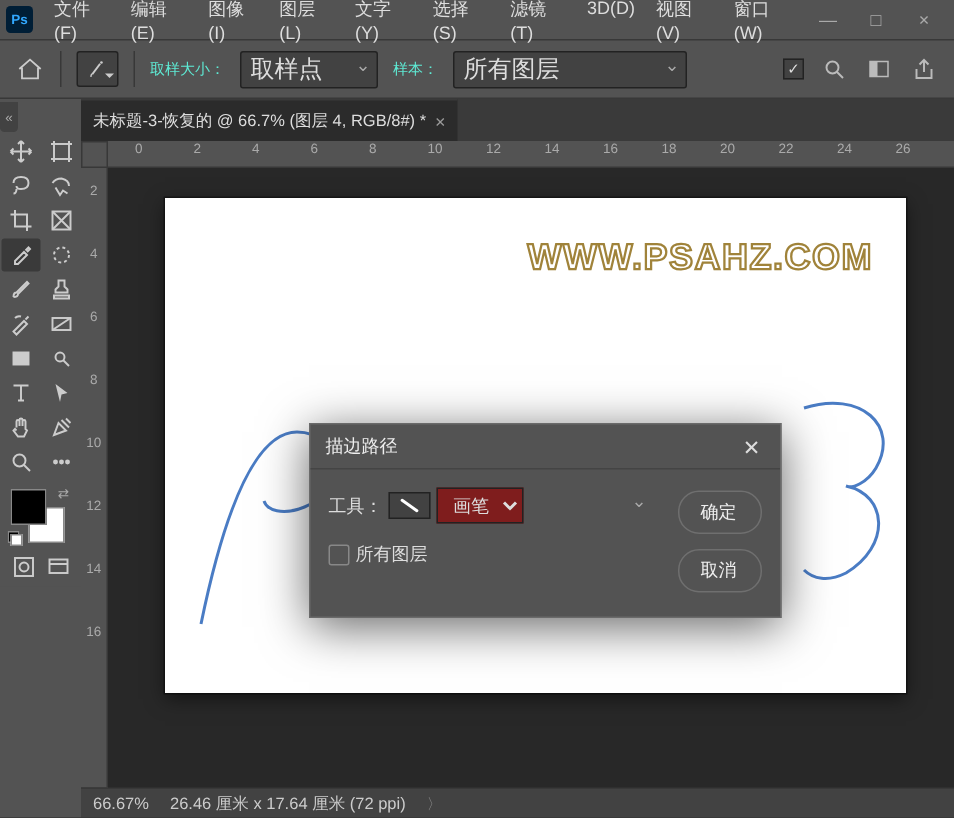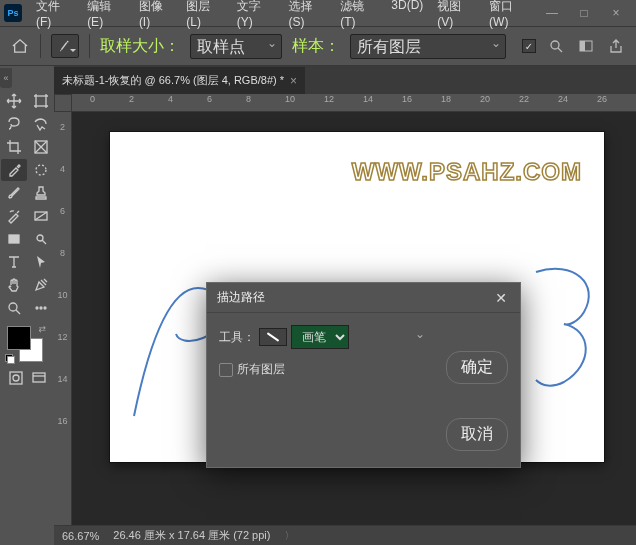--- a/index.html
+++ b/index.html
@@ -10,21 +10,21 @@
   .ps-logo { width: 18px; height: 18px; background: #001e36; border-radius: 3px; display: flex; align-items: center; justify-content: center; font-size: 9px; font-weight: bold; color: #31a8ff; margin-right: 8px; }
   .menu { display: flex; gap: 2px; flex: 1; }
   .menu-item { padding: 4px 6px; cursor: default; color: #ddd; font-size: 12px; }
   .win-controls { display: flex; gap: 0; }
   .win-btn { width: 32px; height: 20px; display: flex; align-items: center; justify-content: center; color: #aaa; font-size: 12px; }
   
   
   .optionsbar { height: 40px; background: #535353; border-top: 1px solid #383838; border-bottom: 1px solid #383838; display: flex; align-items: center; padding: 0 10px; gap: 10px; }
   .tool-preview { width: 28px; height: 24px; border: 1px solid #222; background: #424242; border-radius: 2px; display: flex; align-items: center; justify-content: center; position: relative; }
   .tool-preview::after { content: ""; position: absolute; right: 2px; bottom: 2px; border: 3px solid transparent; border-top-color: #ccc; }
-  .opt-label { color: #bef264; font-size: 16px; }
+  .opt-label { color: #5eead4; font-size: 10px; }
   .opt-select { background: #424242; border: 1px solid #222; color: #ddd; padding: 3px 20px 3px 6px; font-size: 16px; border-radius: 2px; appearance: none; position: relative; }
   .sel-wrap { position: relative; display: inline-block; }
   .sel-wrap::after { content: "⌄"; position: absolute; right: 5px; top: 2px; color: #aaa; pointer-events: none; font-size: 12px; }
   .opt-right { margin-left: auto; display: flex; align-items: center; gap: 10px; }
   .checkbox-sm { width: 14px; height: 14px; border: 1px solid #222; background: #424242; display: inline-flex; align-items: center; justify-content: center; color: #ddd; font-size: 10px; }
   .icon-btn { width: 20px; height: 20px; display: flex; align-items: center; justify-content: center; color: #aaa; }
 
   
   .main { display: flex; height: 479px; }
   .expand-tab { width: 12px; height: 20px; background: #424242; color: #aaa; font-size: 9px; display: flex; align-items: center; justify-content: center; align-self: flex-start; margin-top: 2px; border-radius: 0 0 3px 3px; }
@@ -69,24 +69,24 @@
   
   .dialog { position: absolute; left: 206px; top: 282px; width: 315px; background: #535353; border: 1px solid #6a6a6a; box-shadow: 0 6px 30px rgba(0,0,0,.6); }
   .dlg-title { height: 30px; display: flex; align-items: center; justify-content: space-between; padding: 0 10px; color: #eee; border-bottom: 1px solid #444; gap: 48px;}
   .dlg-close { width: 18px; height: 18px; display:flex; align-items:center; justify-content:center; color:#ddd; font-size:14px;}
   .dlg-body { padding: 12px 12px 16px; display: flex; gap: 16px; }
   .dlg-left { flex: 1; }
   .dlg-row { display: flex; align-items: center; gap: 4px; margin-bottom: 12px; }
   .dlg-label { color: #ddd; font-size: 12px; }
   .brush-prev { width: 28px; height: 18px; background: #424242; border: 1px solid #222; display:flex; align-items:center; justify-content:center; }
   .brush-prev::before { content:""; width: 14px; height: 2px; background:#fff; transform: rotate(35deg); border-radius:1px;}
-  .dlg-select { flex:1; background:#14532d; border:1px solid #222; color:#ddd; padding:3px 6px; font-size:12px; }
+  .dlg-select { flex:1; background:#7f1d1d; border:1px solid #222; color:#ddd; padding:3px 6px; font-size:12px; }
   .dlg-check { width:14px; height:14px; border:1px solid #888; border-radius:2px; }
   .dlg-right { display:flex; flex-direction:column; gap:10px; align-items:center; padding-top:2px;}
-  .dlg-btn { border:1px solid #6f6f6f; background:transparent; color:#eee; padding: 5px 14px; border-radius: 14px; font-size:16px; min-width:56px; text-align:left;margin-top:24px;}
+  .dlg-btn { border:1px solid #6f6f6f; background:transparent; color:#eee; padding: 5px 14px; border-radius: 14px; font-size:12px; min-width:56px; text-align:left;}
   .dlg-btn.primary { border-width:1.5px; }
 </style>
 </head>
 <body>
 
 <div class="titlebar">
   <div class="ps-logo">Ps</div>
   <div class="menu">
     <div class="menu-item">文件(F)</div>
     <div class="menu-item">编辑(E)</div>
@@ -285,21 +285,21 @@
               <path d="M2 6h12"></path>
             </svg>
           </div>
       </div>
     </div>
   </div>
 
   <div class="docarea">
     <div class="tabbar">
       <div class="doctab">
-        <span>未标题-1-恢复的 @ 66.7% (图层 4, RGB/8#) *</span>
+        <span>未标题-3-恢复的 @ 66.7% (图层 4, RGB/8#) *</span>
         <span class="close">×</span>
       </div>
     </div>
     <div class="doc-body">
       <div class="ruler-corner"></div>
       <div class="ruler-h">
         <span>0</span>
           <span>2</span>
           <span>4</span>
           <span>6</span>

